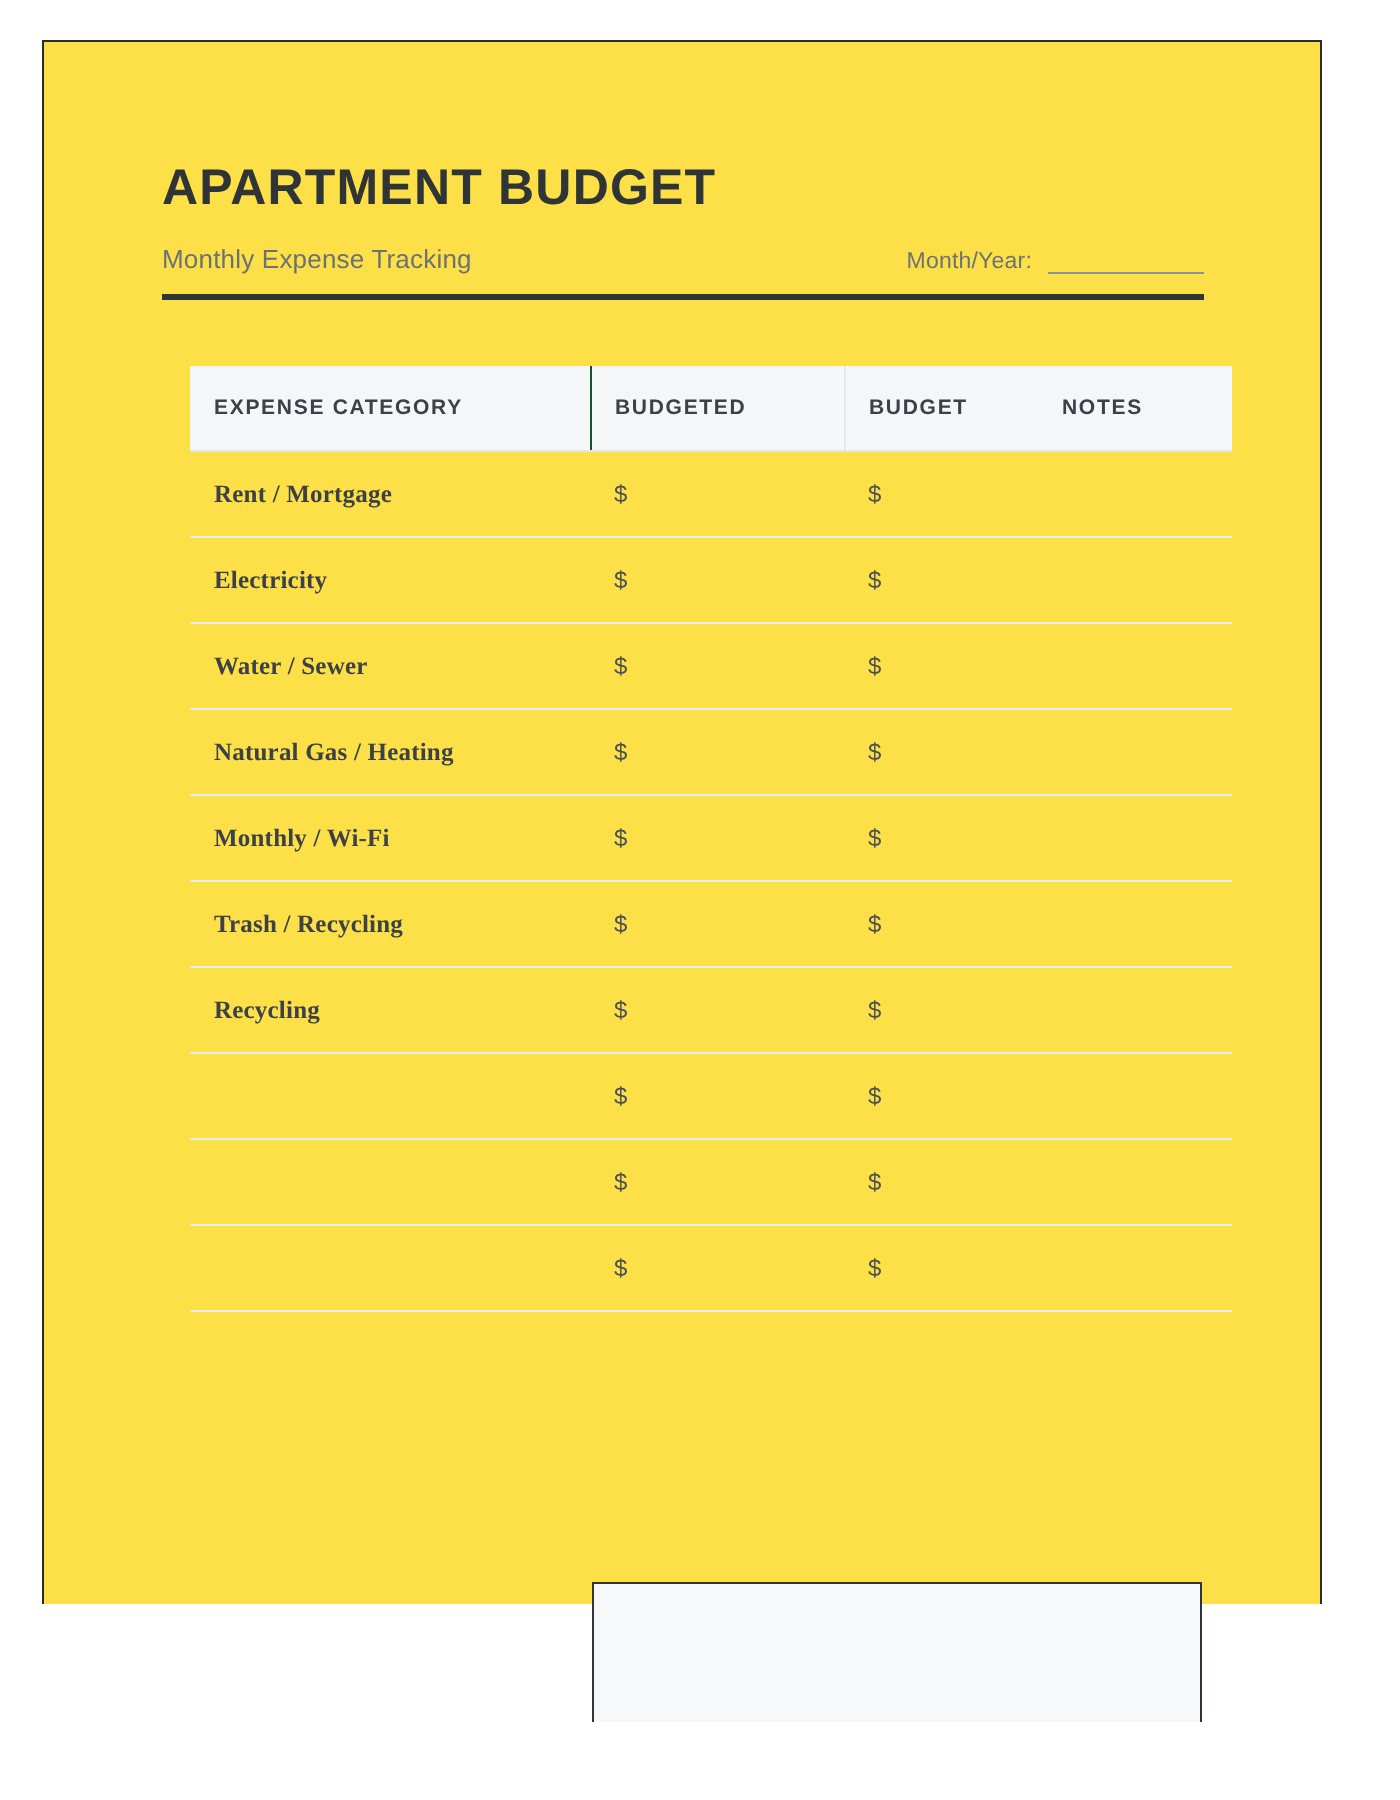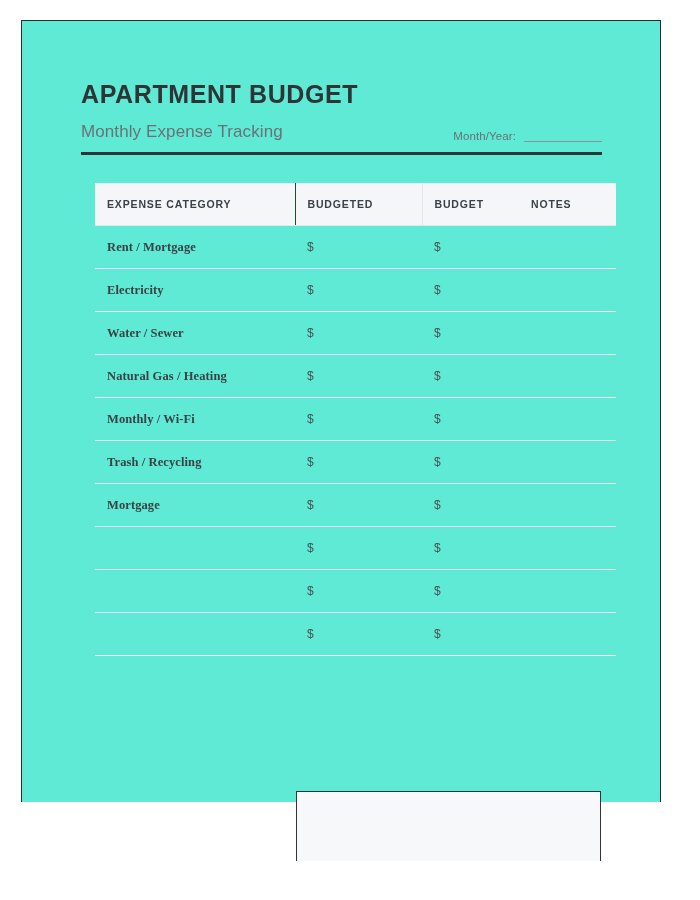--- a/index.html
+++ b/index.html
@@ -16,21 +16,21 @@
     -webkit-font-smoothing: antialiased;
   }
 
   
   #page-sheet {
     position: absolute;
     left: 21px;
     top: 20px;
     width: 640px;
     height: 782px;
-    background: #5eead4;
+    background: #fde047;
     border: 1px solid #2b2b2b;
     border-bottom: none;
     box-sizing: border-box;
   }
 
   
   #doc-header {
     position: absolute;
     left: 59px;
     top: 60px;
@@ -45,21 +45,21 @@
     margin: 0;
     white-space: nowrap;
   }
   #subtitle-row {
     display: flex;
     align-items: flex-end;
     justify-content: space-between;
     margin-top: 13px;
   }
   #doc-subtitle {
-    font-size: 17px;
+    font-size: 13px;
     color: #6b7177;
     letter-spacing: 0.1px;
   }
   #monthyear-group {
     display: flex;
     align-items: flex-end;
     font-size: 11.5px;
     color: #6b7177;
     letter-spacing: 0.1px;
   }
@@ -207,21 +207,21 @@
           <td class="cell-money">$</td>
           <td class="cell-notes"></td>
         </tr>
         <tr>
           <td class="cell-category">Trash / Recycling</td>
           <td class="cell-money">$</td>
           <td class="cell-money">$</td>
           <td class="cell-notes"></td>
         </tr>
         <tr>
-          <td class="cell-category">Mortgage</td>
+          <td class="cell-category">Recycling</td>
           <td class="cell-money">$</td>
           <td class="cell-money">$</td>
           <td class="cell-notes"></td>
         </tr>
         <tr>
           <td class="cell-category"></td>
           <td class="cell-money">$</td>
           <td class="cell-money">$</td>
           <td class="cell-notes"></td>
         </tr>

